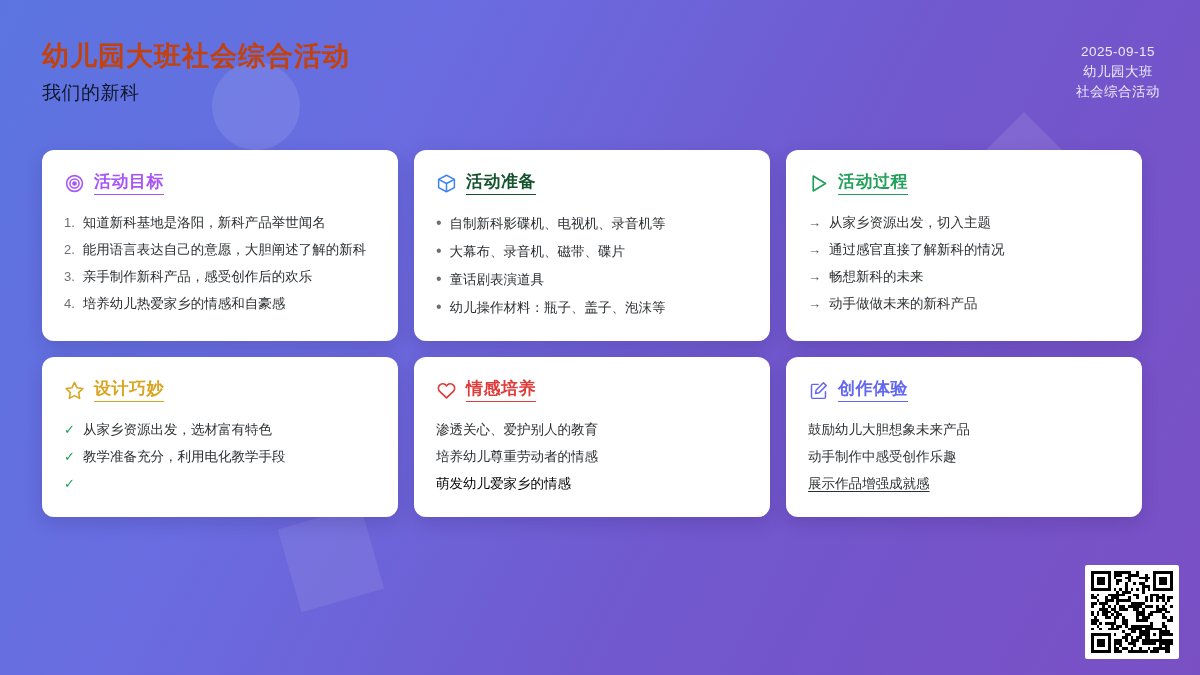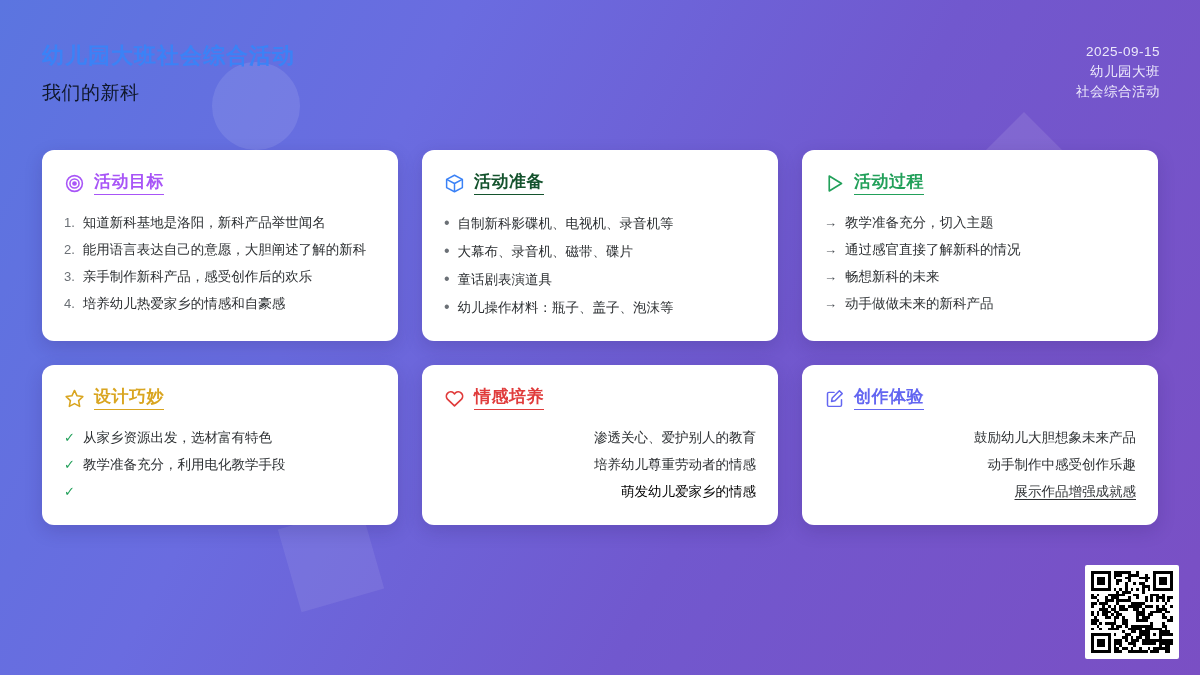--- a/index.html
+++ b/index.html
@@ -22,39 +22,38 @@
   }
   .deco-square {
     left:288px; top:516px; width:86px; height:86px;
     background:rgba(255,255,255,0.08); transform:rotate(-16deg);
   }
 
   
   .header { position:absolute; left:0; top:0; width:1200px; height:150px; }
   .header-left { position:absolute; left:42px; top:38px; }
   .title {
-    font-size:22px; font-weight:bold; color:#3b82f6; letter-spacing:1px;
+    font-size:27px; font-weight:bold; color:#c2410c; letter-spacing:1px;
     line-height:36px;
   }
   .subtitle {
     font-size:19px; color:#0f172a; line-height:30px; margin-top:4px;
     letter-spacing:.5px;
   }
   .header-right {
     position:absolute; right:40px; top:42px; text-align:right;
     color:#ece9fb; font-size:13.5px; line-height:20px;
   }
-  .header-right div { letter-spacing:.5px; }
+  .header-right div { letter-spacing:.5px;text-align:center; }
 
   
   .grid {
     position:absolute; left:42px; top:150px; width:1116px;
-    display:grid; grid-template-columns:repeat(3,356px); gap:24px;
+    display:grid; grid-template-columns:repeat(3,356px); gap:16px;
     grid-auto-rows:min-content;
-    text-align:right;
   }
   .card {
     background:#ffffff; border-radius:12px; padding:22px 22px 20px 22px;
     box-shadow:0 6px 18px rgba(40,20,90,0.18);
   }
   .card.r1 { min-height:189px; }
   .card.r2 { min-height:146px; }
   .card-head { display:flex; align-items:center; gap:9px; margin-bottom:14px; }
   .card-icon { width:21px; height:21px; flex:0 0 21px; display:block; }
   .card-title {
@@ -159,21 +158,21 @@
     <div class="card r1">
       <div class="card-head">
         <span class="card-icon"><svg viewBox="0 0 24 24" fill="none" stroke="#22a05a" stroke-width="1.9" stroke-linejoin="round">
             <path d="M6 3.5 20 12 6 20.5z"></path>
           </svg></span>
         <span class="card-title" style="color: rgb(34, 160, 90);">活动过程</span>
       </div>
       <ul class="items">
         <li class="item">
           <span class="marker arrow">→</span>
-          <span>教学准备充分，切入主题</span>
+          <span>从家乡资源出发，切入主题</span>
         </li>
         <li class="item">
           <span class="marker arrow">→</span>
           <span>通过感官直接了解新科的情况</span>
         </li>
         <li class="item">
           <span class="marker arrow">→</span>
           <span>畅想新科的未来</span>
         </li>
         <li class="item">

